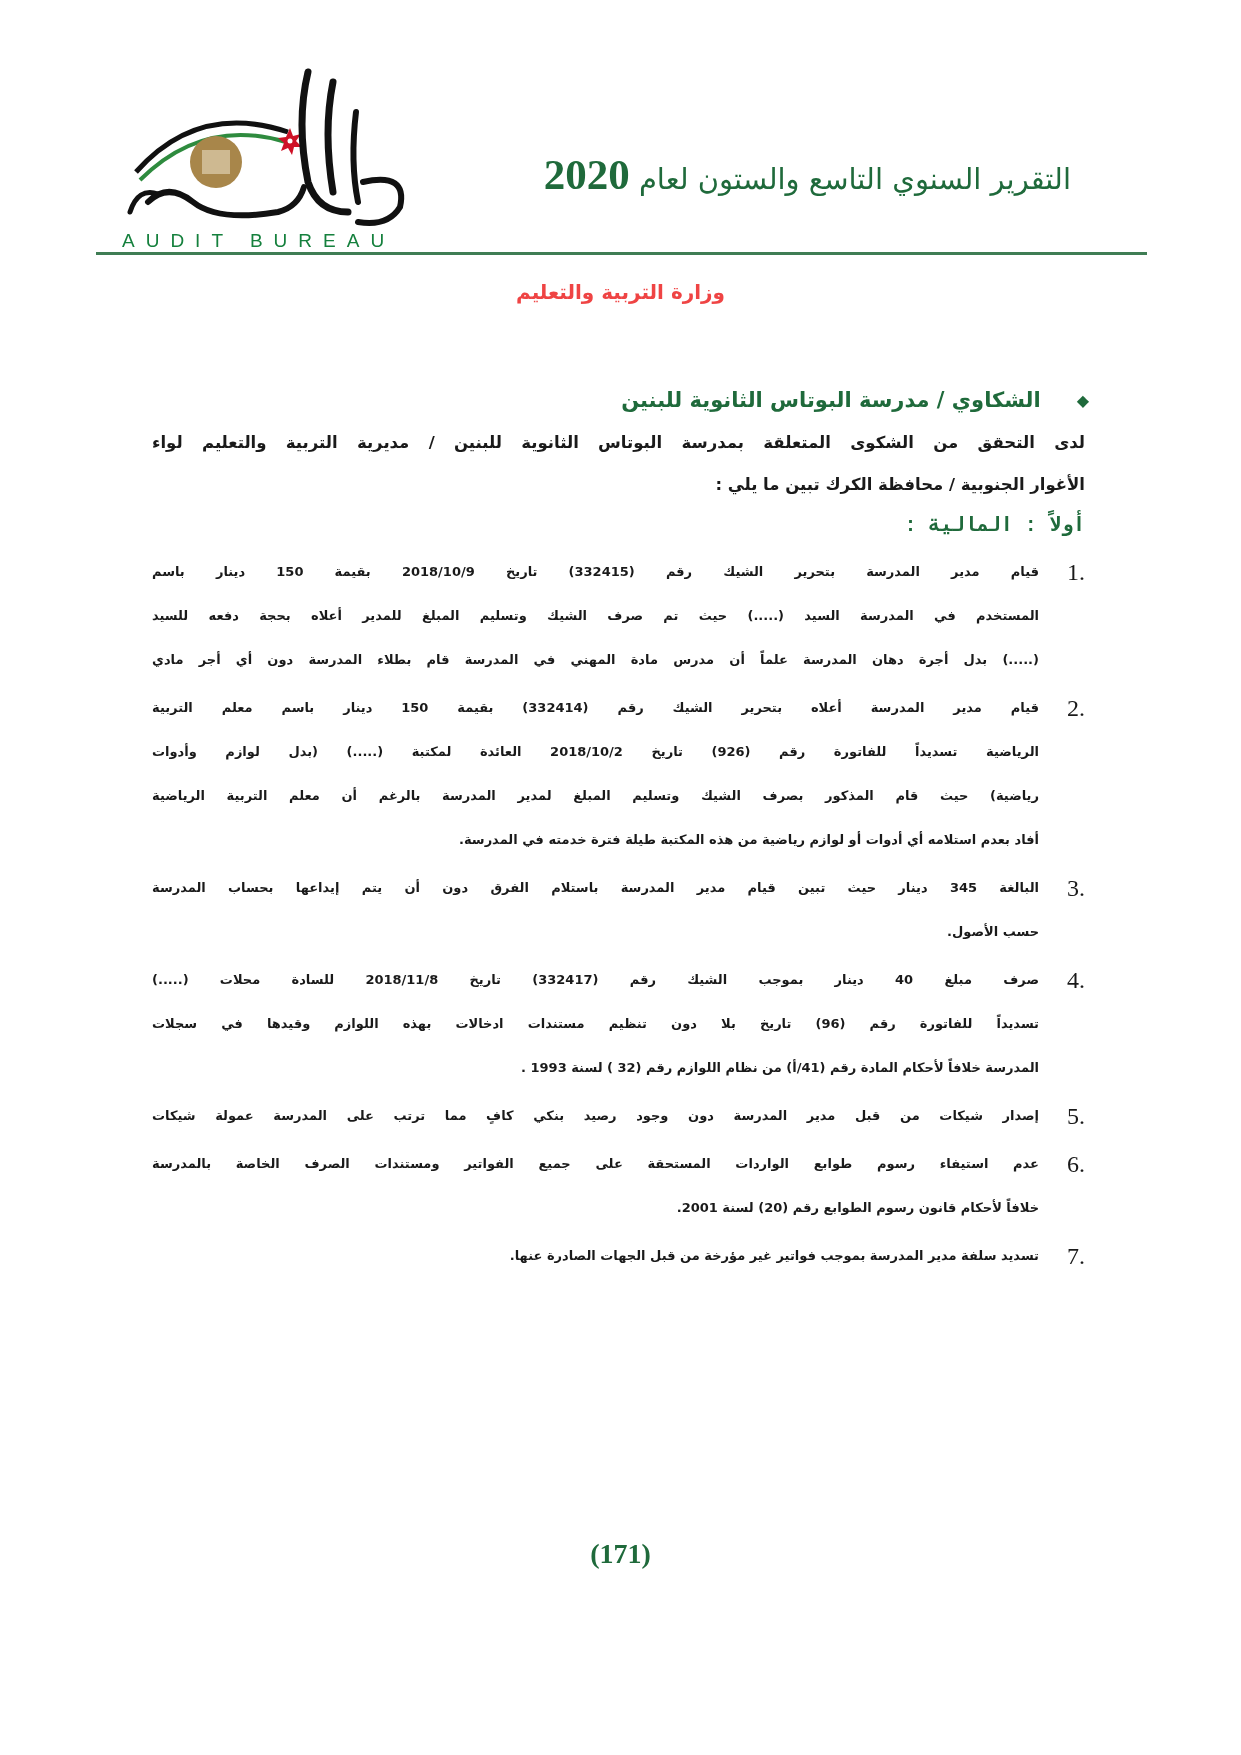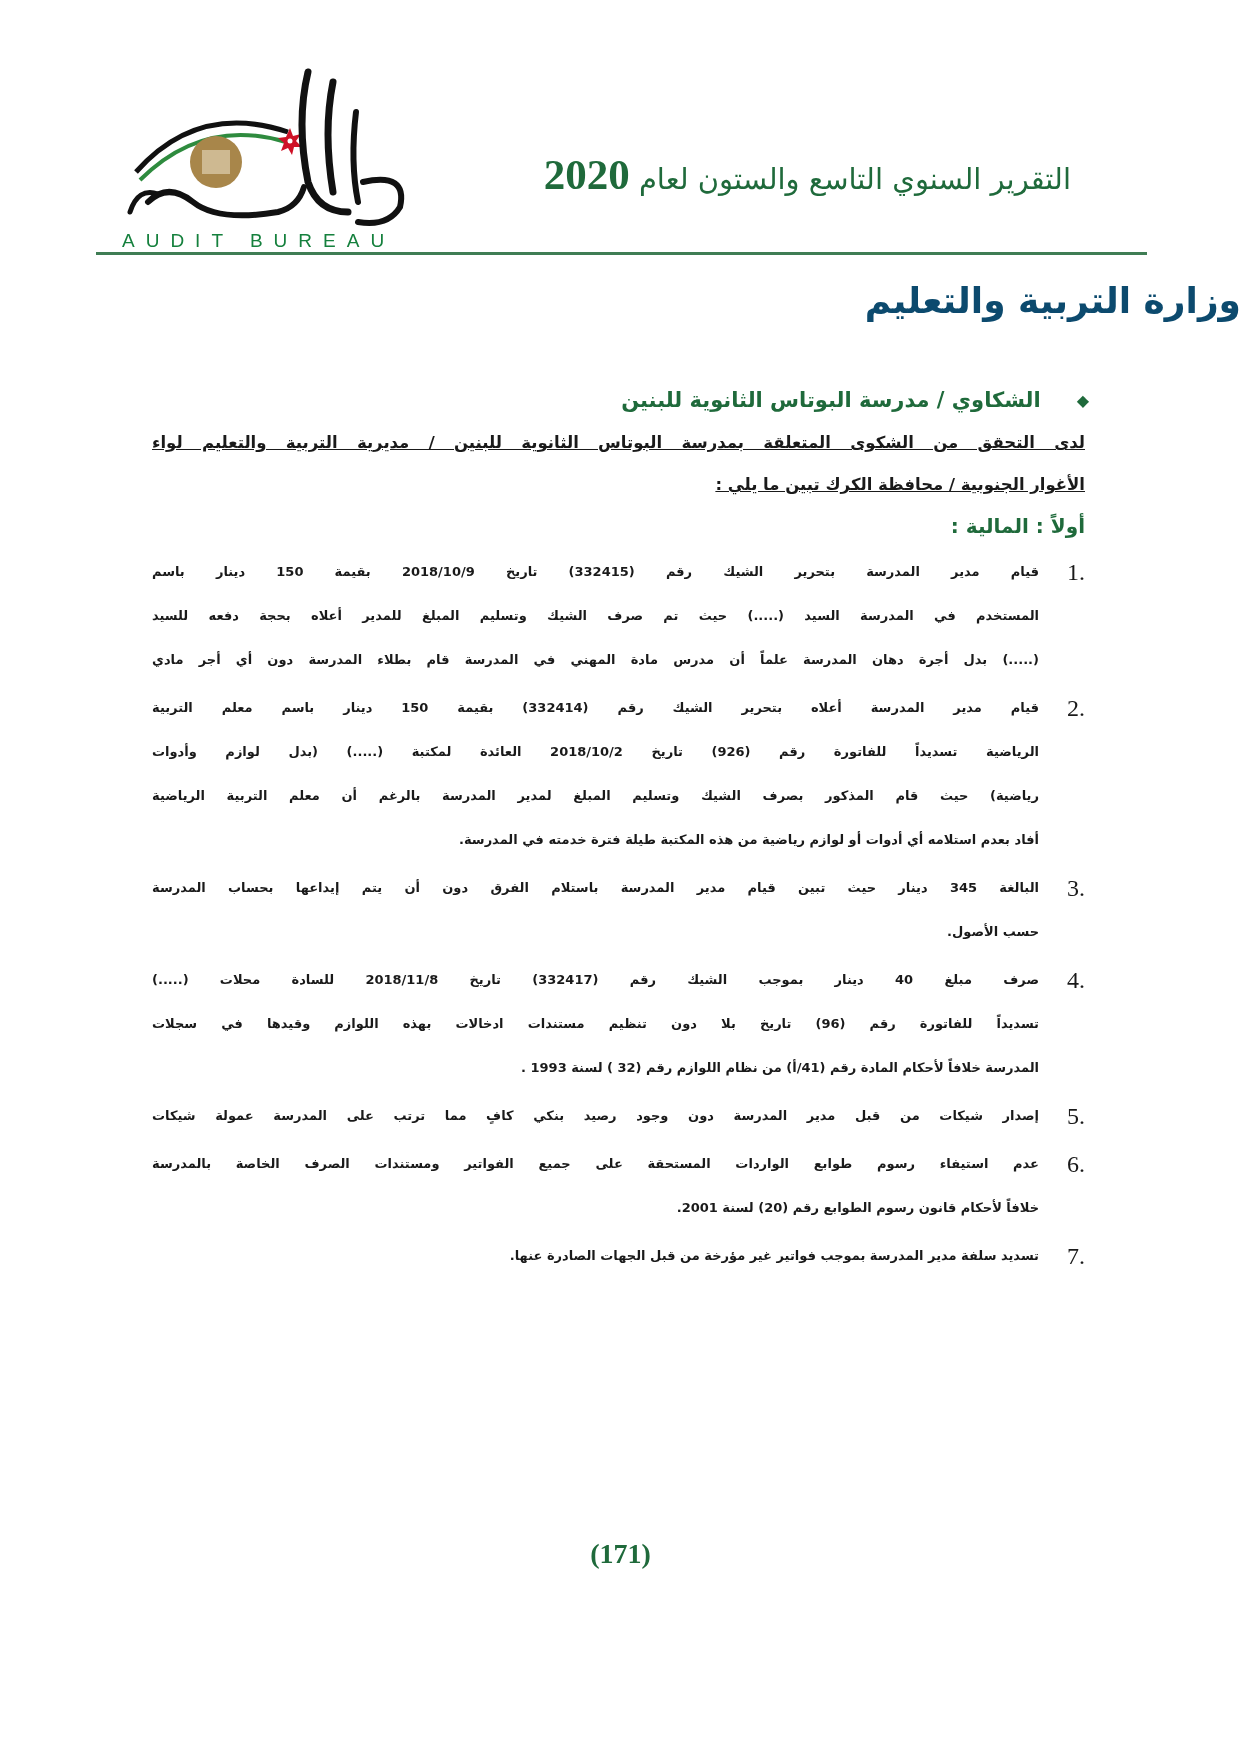--- a/index.html
+++ b/index.html
@@ -9,32 +9,32 @@
     
     .logo { position: absolute; left: 118px; top: 62px; width: 300px; height: 190px; }
     .logo svg { width: 100%; height: 100%; }
     .logo-caption { position: absolute; left: 122px; top: 230px; font-family: "Liberation Sans", sans-serif;
                     font-size: 19px; letter-spacing: 11px; color: #15803d; }
     .report-title { position: absolute; right: 170px; top: 150px; direction: rtl;
                     font-family: "DejaVu Serif", serif; font-size: 29px; color: #1f6a3b; white-space: nowrap; }
     .report-title .year { font-family: "Liberation Serif", serif; font-weight: bold; font-size: 43px; }
     .header-rule { position: absolute; left: 96px; right: 94px; top: 252px; height: 3px; background: #3f7d54; }
 
-    .ministry { position: absolute; left: 0; right: 0; top: 280px; direction: rtl;
-                font-family: "DejaVu Sans", sans-serif; font-weight: bold; font-size: 36px; color: #0c4a6e; }
+    .ministry { position: absolute; left: 0; right: 0; top: 280px; text-align: center; direction: rtl;
+                font-family: "DejaVu Sans", sans-serif; font-weight: bold; font-size: 20px; color: #ef4444; }
 
     
     .content { position: absolute; left: 152px; right: 156px; top: 380px; direction: rtl; }
     .section-heading { display: flex; align-items: center; gap: 36px; margin-right: -4px;
                        font-weight: bold; font-size: 21px; color: #1f6a3b; height: 40px; }
     .bullet { font-size: 16px; color: #1f6a3b; }
     .intro { font-weight: bold; font-size: 16.5px; line-height: 42px; margin-top: 2px; text-align: justify;
              text-align-last: right; }
-    .intro span { display: block; text-decoration: underline; }
-    .sub-heading { font-weight: bold; font-size: 20px; color: #1f6a3b; margin-top: 0px; height: 40px; line-height: 40px; }
+    .intro span { display: block; }
+    .sub-heading { font-weight: bold; font-size: 20px; color: #1f6a3b; margin-top: 0px; height: 40px; line-height: 40px; font-family: Liberation Mono, monospace; }
 
     .items { list-style: none; margin: 4px 0 0 0; padding: 0; }
     .item { display: flex; flex-direction: row; margin-bottom: 4px; }
     .num { width: 46px; flex: 0 0 46px; font-family: "Liberation Serif", serif; font-size: 24px;
            line-height: 44px; text-align: right; direction: ltr; }
     .text { flex: 1; font-weight: bold; font-size: 13px; line-height: 44px; text-align: justify; }
     .text .line { display: block; text-align: justify; text-align-last: justify; }
     .text .line.last { text-align-last: right; }
 
     .page-number { position: absolute; left: 0; right: 0; top: 1538px; text-align: center;

